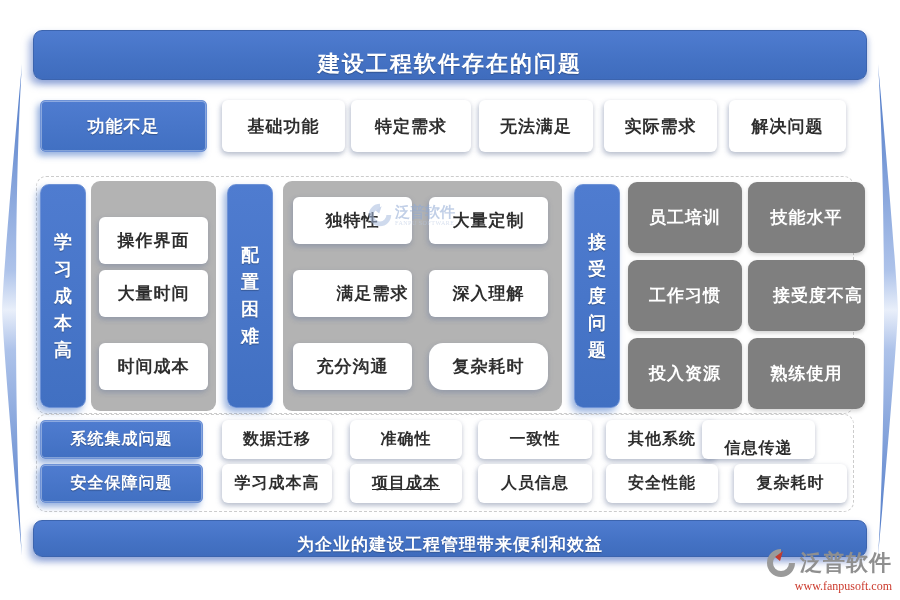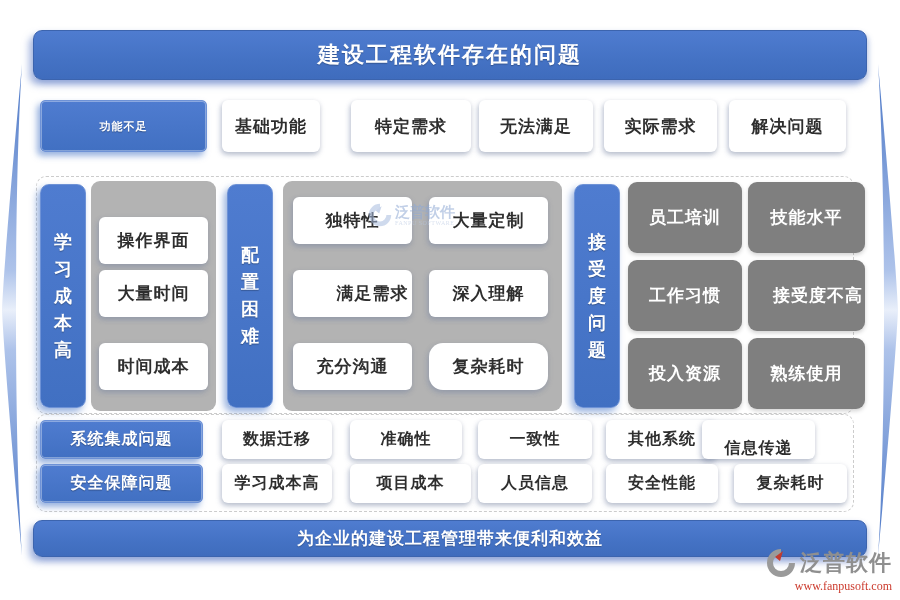--- a/index.html
+++ b/index.html
@@ -12,33 +12,33 @@
   }
   .abs { position:absolute; }
 
   
   .banner {
     background:linear-gradient(180deg,#4f7cd0 0%,#4472c4 60%,#3f6cbd 100%);
     border:1px solid #3c64ae;
     border-radius:9px;
     color:#ffffff;
     font-weight:bold;
-    display:flex; align-items:center; justify-content:center;
+    display:flex; align-items:flex-end; justify-content:center;
     box-shadow:-4px 5px 7px rgba(100,130,200,.55), 2px 3px 5px rgba(100,130,200,.35);
     text-shadow:0 1px 1px rgba(0,0,0,.25);
   }
   .banner.title { font-size:22px; letter-spacing:2px; }
   .banner.footer { font-size:17px; letter-spacing:1px; }
 
   
   .blue-label {
     background:linear-gradient(180deg,#4f7cd0,#4170c2);
     border:1px solid #6e92d6;
     border-radius:5px;
-    color:#fff; font-weight:bold; font-size:11px;
+    color:#fff; font-weight:bold; font-size:17px;
     display:flex; align-items:center; justify-content:center;
     box-shadow:-3px 4px 6px rgba(68,114,196,.55), 0 0 0 1px rgba(255,255,255,.35) inset;
     text-shadow:0 1px 1px rgba(0,0,0,.3);
     letter-spacing:1px;
   }
 
   
   .white-card {
     background:#ffffff;
     border-radius:6px;
@@ -118,21 +118,21 @@
   <path d="M22 2 C12 110 4 205 2 248 C4 291 12 386 22 494 C14 380 14 118 22 2 Z" fill="url(#cres)"></path>
 </svg>
 
 <div class="abs banner title" style="left:33px;top:30px;width:834px;height:50px;">
   <span>建设工程软件存在的问题</span>
 </div>
 
 <div class="abs blue-label" style="left:40px;top:100px;width:167px;height:52px;">
   <span>功能不足</span>
 </div>
-<div class="abs white-card" style="left:222px;top:100px;width:98px;height:52px;text-align:center;">
+<div class="abs white-card" style="left:222px;top:100px;width:123px;height:52px;text-align:center;">
   <span>基础功能</span>
 </div>
 <div class="abs white-card" style="left:351px;top:100px;width:120px;height:52px;">
   <span>特定需求</span>
 </div>
 <div class="abs white-card" style="left:479px;top:100px;width:114px;height:52px;">
   <span>无法满足</span>
 </div>
 <div class="abs white-card" style="left:604px;top:100px;width:113px;height:52px;">
   <span>实际需求</span>
@@ -236,21 +236,21 @@
 <div class="abs white-card" style="left:702px;top:420px;width:113px;height:39px;font-size:16px;align-items:flex-end;">
   <span>信息传递</span>
 </div>
 
 <div class="abs blue-label" style="left:40px;top:464px;width:163px;height:39px;font-size:16px;">
   <span>安全保障问题</span>
 </div>
 <div class="abs white-card" style="left:222px;top:464px;width:110px;height:39px;font-size:16px;">
   <span>学习成本高</span>
 </div>
-<div class="abs white-card" style="left:350px;top:464px;width:121px;height:39px;font-size:16px;">
+<div class="abs white-card" style="left:350px;top:464px;width:112px;height:39px;font-size:16px;text-decoration:underline;">
   <span>项目成本</span>
 </div>
 <div class="abs white-card" style="left:478px;top:464px;width:114px;height:39px;font-size:16px;">
   <span>人员信息</span>
 </div>
 <div class="abs white-card" style="left:606px;top:464px;width:112px;height:39px;font-size:16px;">
   <span>安全性能</span>
 </div>
 <div class="abs white-card" style="left:734px;top:464px;width:113px;height:39px;font-size:16px;">
   <span>复杂耗时</span>

